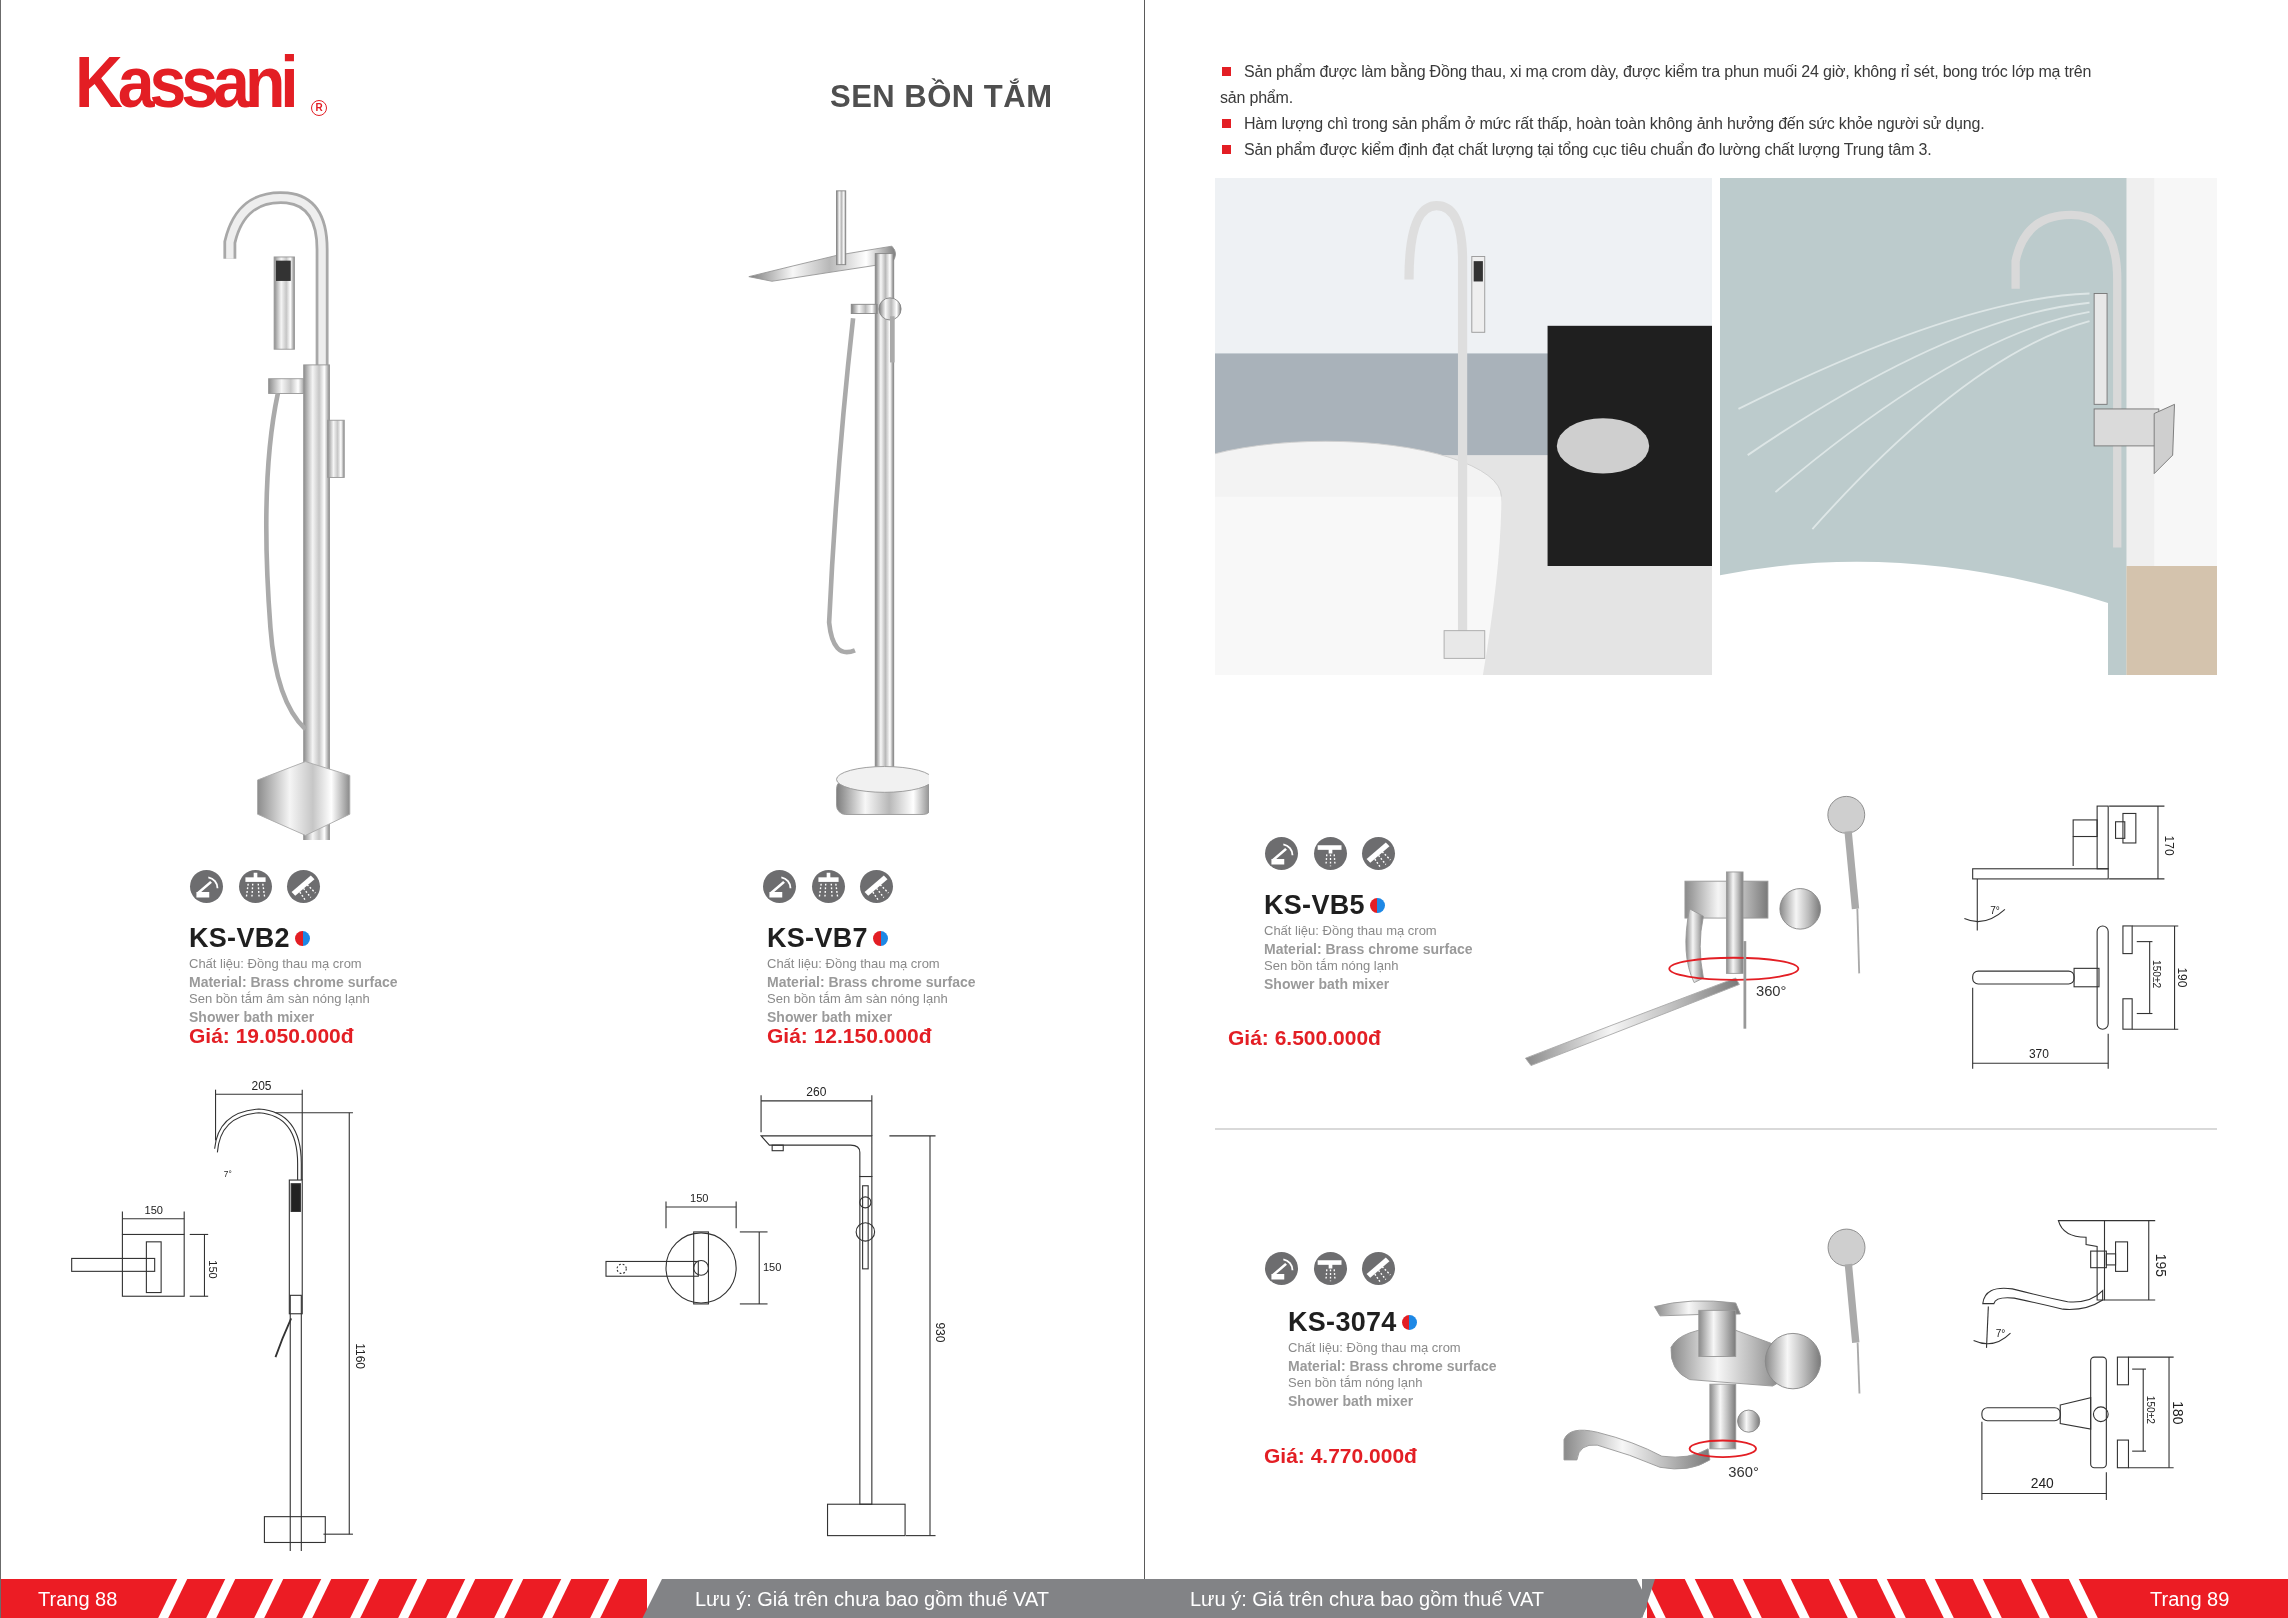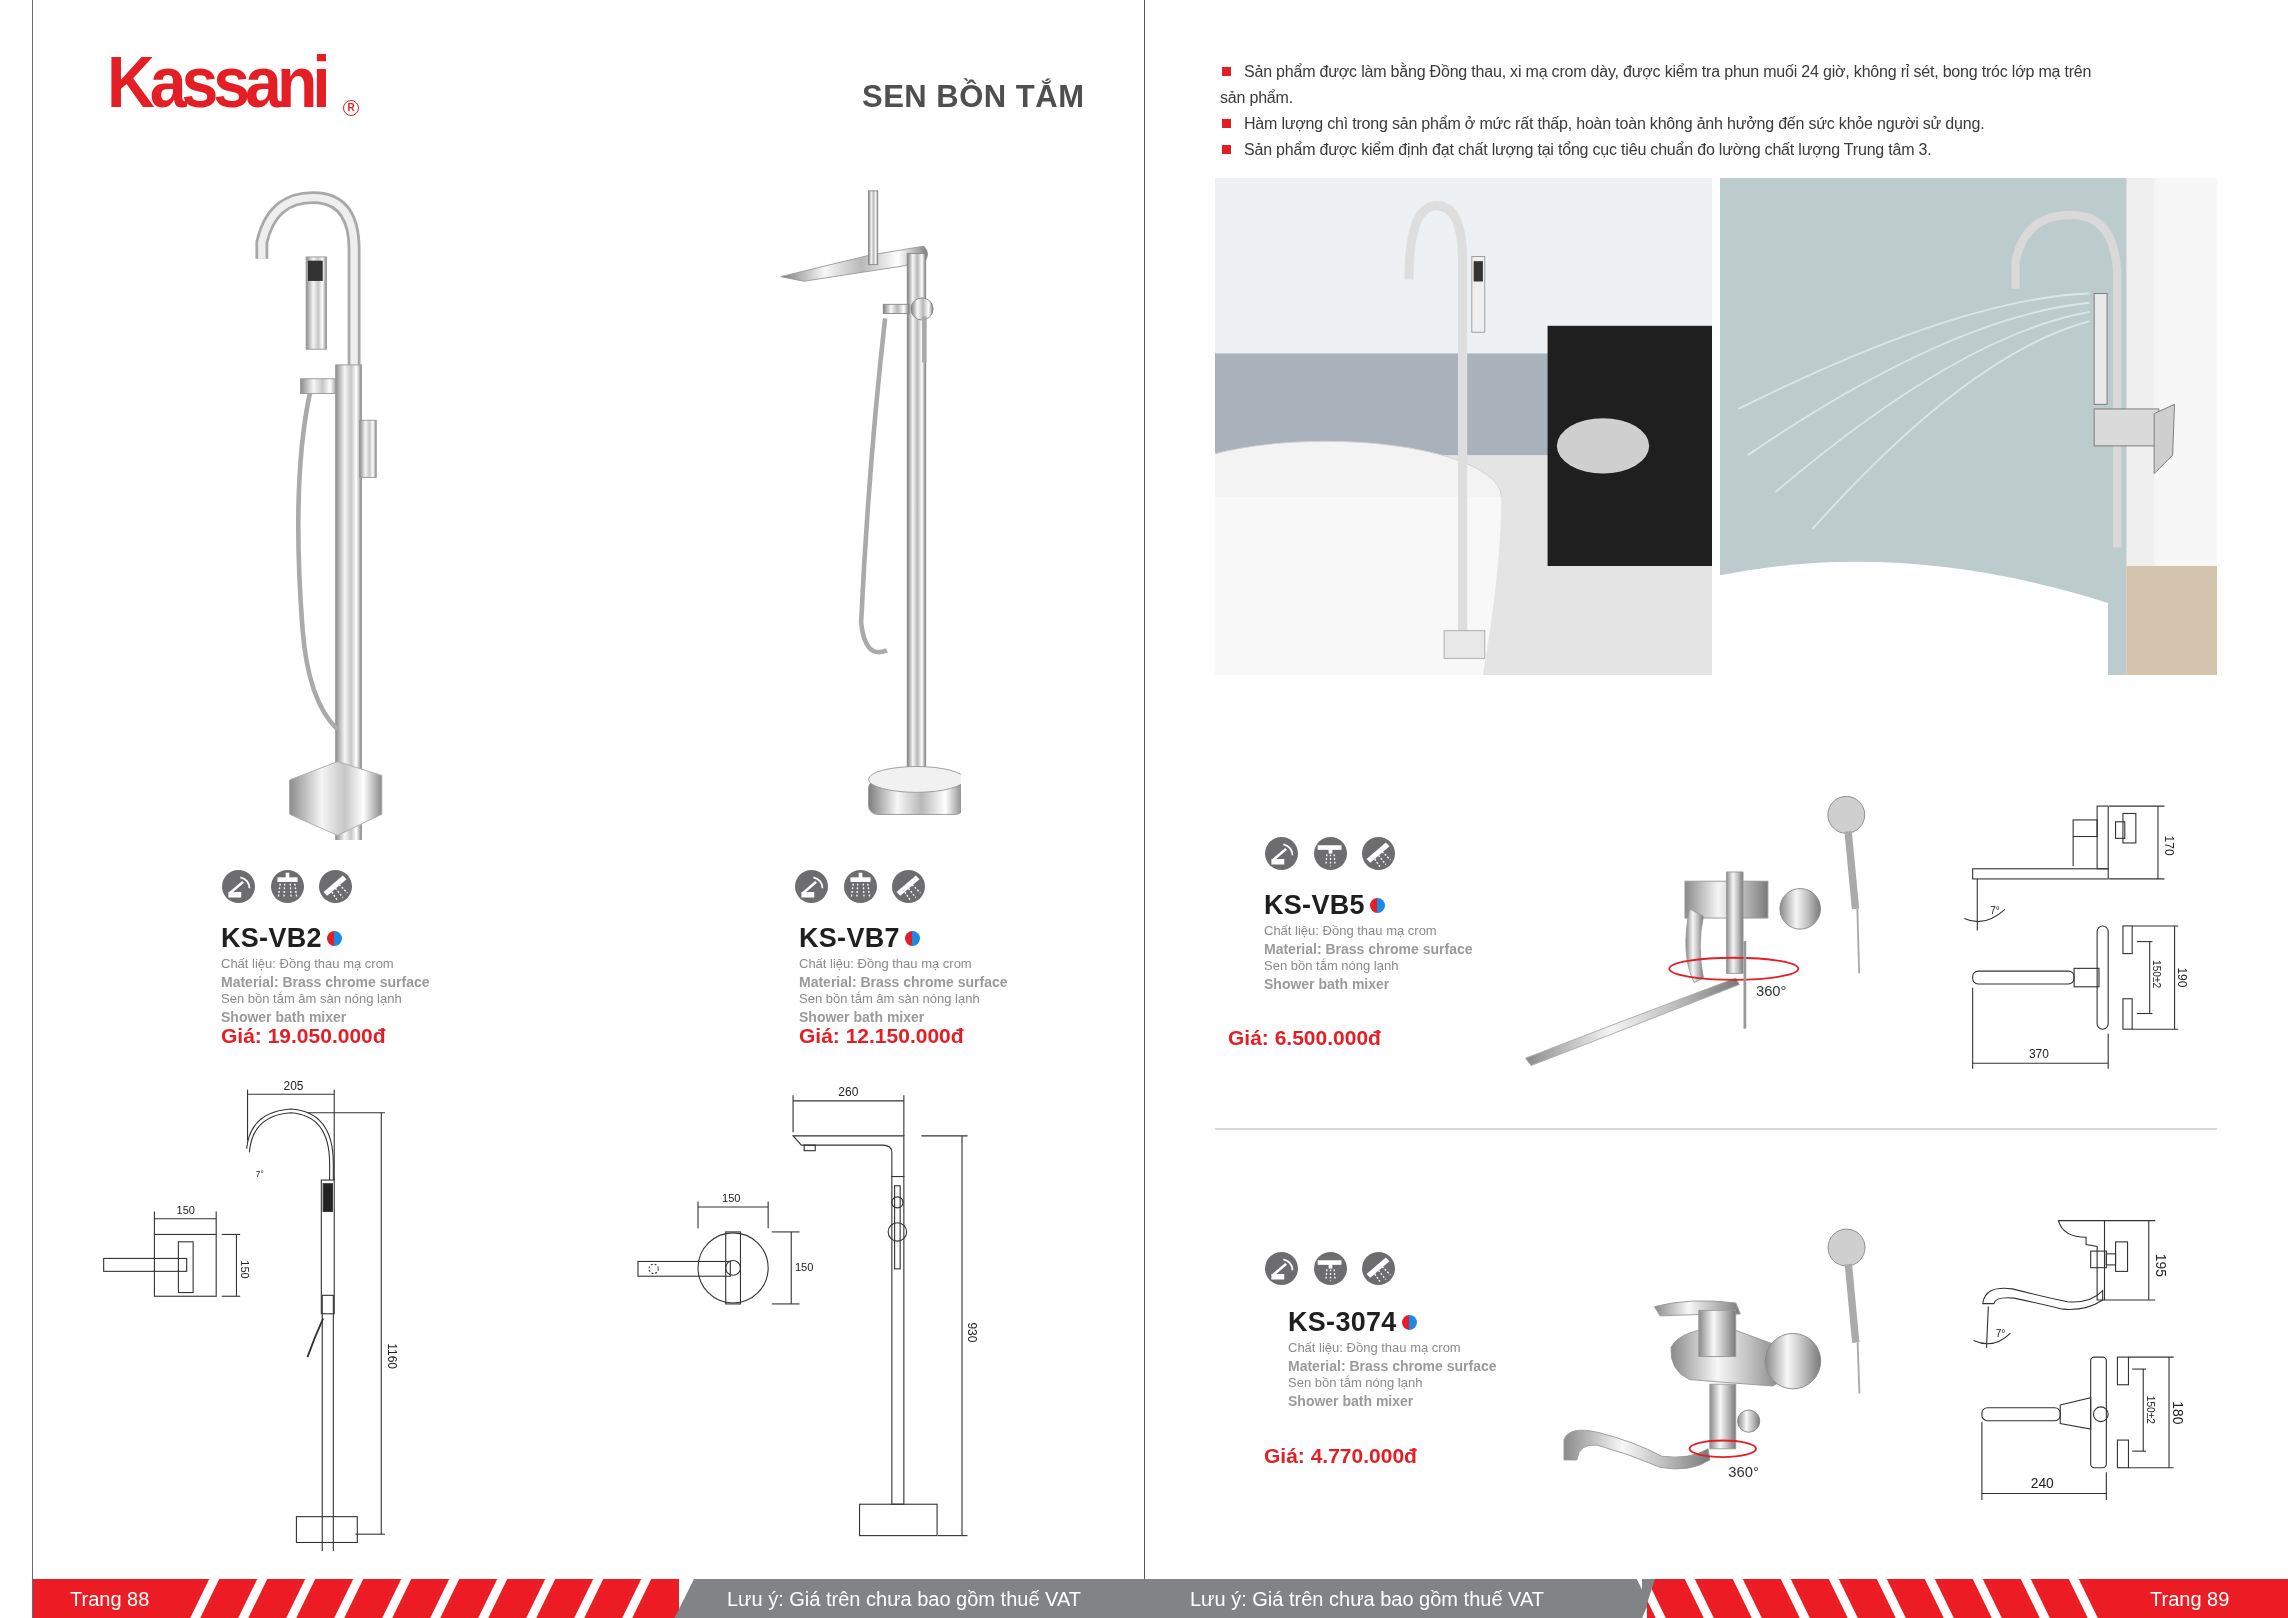--- a/index.html
+++ b/index.html
@@ -1,20 +1,20 @@
 <!DOCTYPE html>
 <html style="font-size:14.8px"><head>
 <meta charset="utf-8">
 <style>
   * { box-sizing: border-box; margin: 0; padding: 0; }
   html, body { width: 2289px; height: 1619px; background: #ffffff; overflow: hidden; }
   body { position: relative; font-family: "Liberation Sans", "DejaVu Sans", sans-serif; color: #222; }
 
   .page { position: absolute; top: 0; height: 1619px; background: #fff; }
-  .page-left { left: 0; width: 1144px; border-left: 1.8px solid #6b6b6b; margin-left: 32px; }
+  .page-left { left: 0; width: 1144px; border-left: 1.8px solid #6b6b6b; }
   .page-right { left: 1144px; width: 1144px; border-left: 1.8px solid #555; }
 
   
   .logo { position: absolute; left: 74px; top: 46px; display: flex; align-items: flex-end; }
   .logo-text { font-family: "Liberation Sans", sans-serif; font-weight: bold; font-size: 72px; color: #e31e24; letter-spacing: -5.5px; line-height: 1; transform: scaleX(0.92); transform-origin: left bottom; }
   .logo-reg { width: 16.6px; height: 16.6px; border: 1.8px solid #e31e24; border-radius: 50%; color: #e31e24; font-size: 10px; font-weight: bold; display: flex; align-items: center; justify-content: center; margin-left: -1.8px; margin-bottom: 1.8px; }
 
   .section-title { position: absolute; left: 829px; top: 79px; font-size: 31px; font-weight: bold; color: #4f4f4f; letter-spacing: 0.5px; }
 
   

